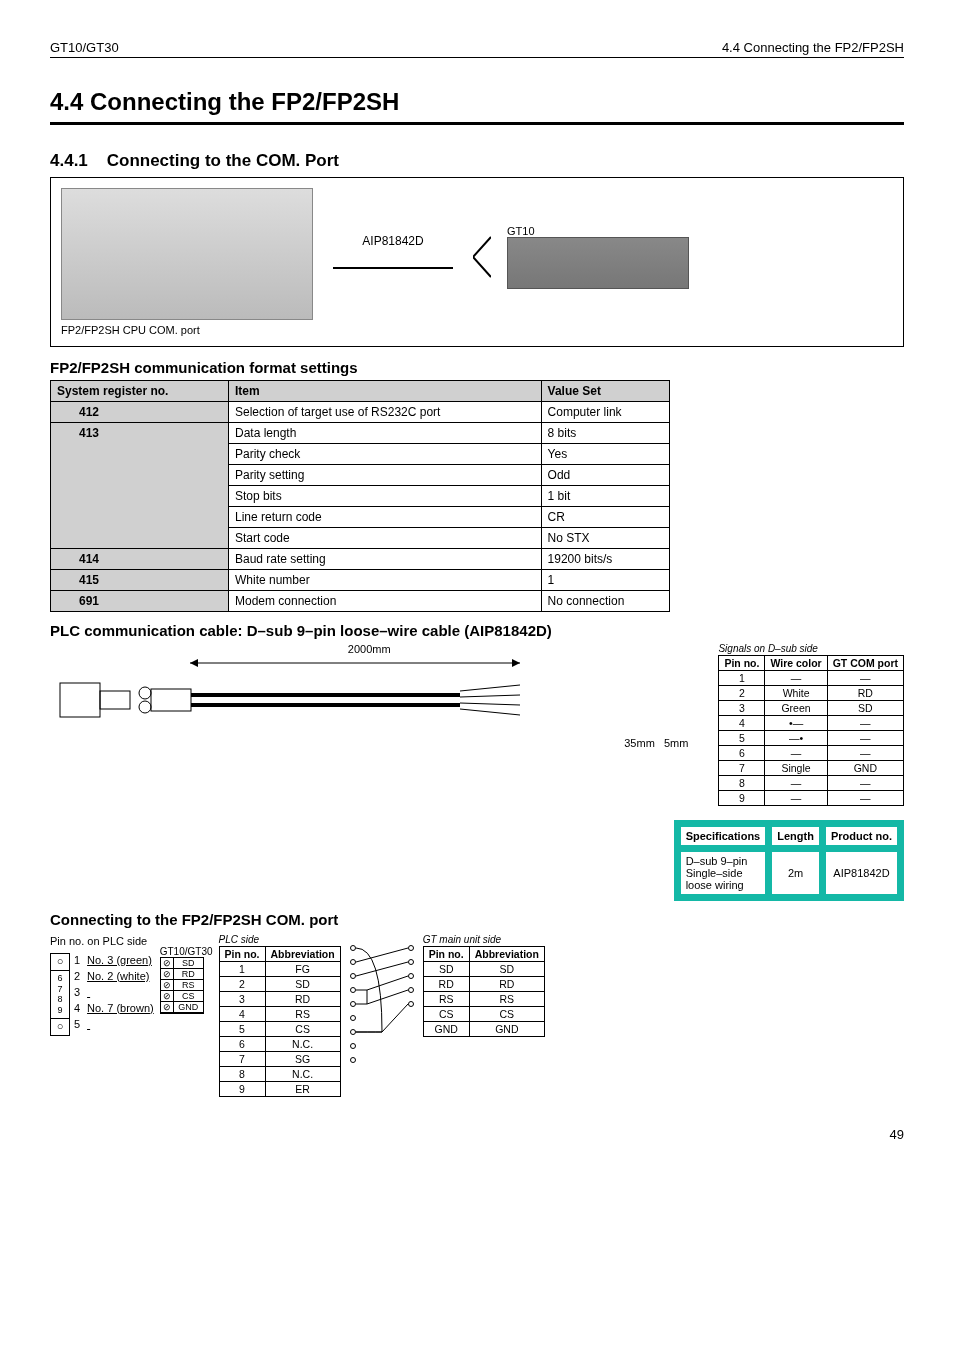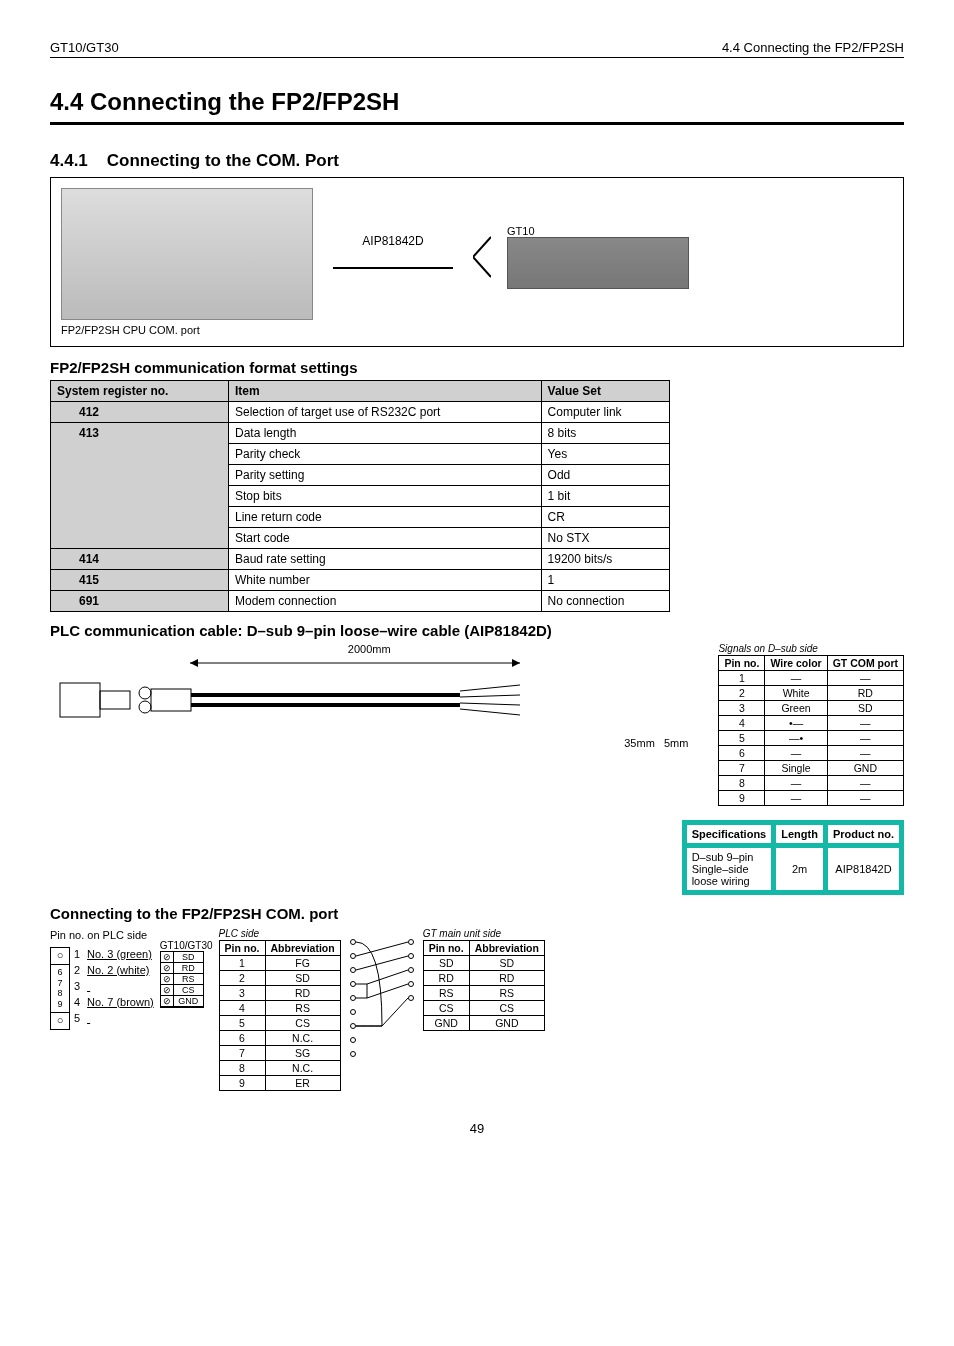--- a/index.html
+++ b/index.html
@@ -112,21 +112,21 @@
     border: 1px solid #000;
     padding: 1px 5px;
     text-align: center;
   }
   table.spec {
     border-collapse: collapse;
     font-size: 11px;
     margin-top: 14px;
   }
   table.spec th, table.spec td {
-    border:5px solid #14b8a6;
+    border:7px solid #14b8a6;
     padding:3px 5px;
     text-align:center;
   }
   .spec-wrap { display:flex; justify-content:flex-end; }
   .footer-diagram {
     display:flex;
     gap:6px;
     align-items:flex-start;
     margin-top:6px;
   }
@@ -143,21 +143,21 @@
     border-bottom:1px solid #000;
     display:flex;
   }
   .gt-term div span:first-child{
     width:12px; border-right:1px solid #000; text-align:center;
   }
   .gt-term div span:last-child{
     flex:1; text-align:center;
   }
   .page-num {
-    text-align:center;
+    text-align:right;
     font-size:13px;
     margin-top:30px;
   }
   .pins-caption { font-size:10px; margin-bottom:1px;font-style:italic; }
   .signals-block { }
 </style>
 </head>
 <body>
 
 <div class="top-header">

